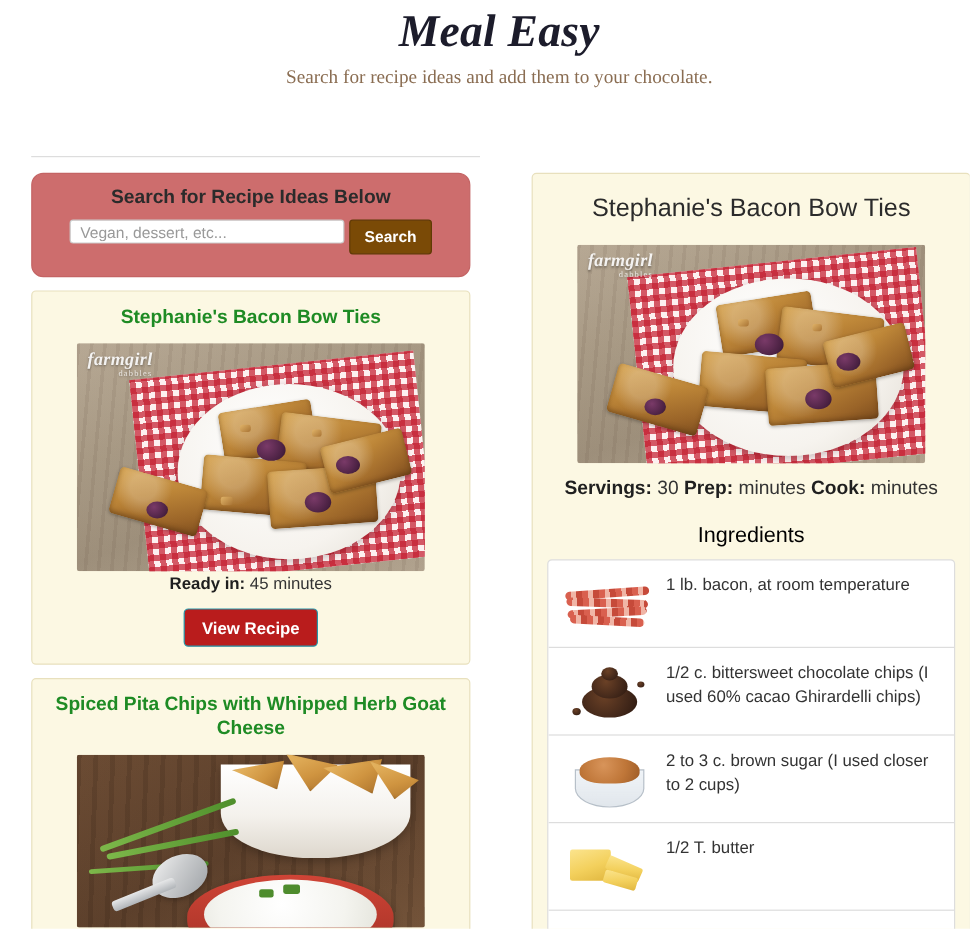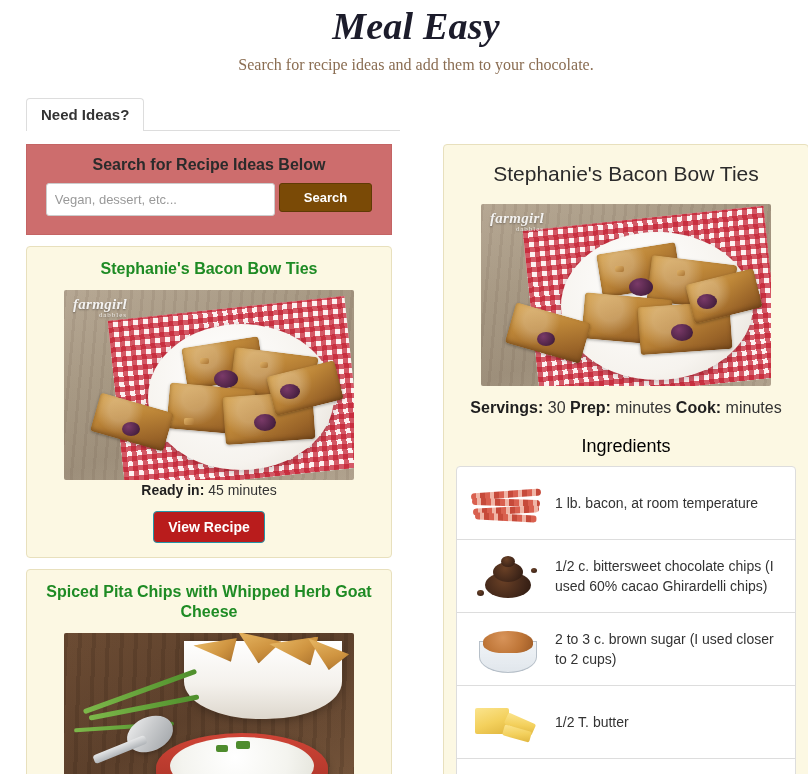--- a/index.html
+++ b/index.html
@@ -75,58 +75,58 @@
     padding: 13px 14px 0 14px;
     gap: 51px;
   }
   .col-left { width: 366px; flex: 0 0 366px; }
   .col-right { width: 366px; flex: 0 0 366px; }
 
   
   .search-panel {
     background: #cd6d6d;
     border: 1px solid #c46464;
-    border-radius: 0;
+    border-radius: 10px;
     padding: 11px 12px 18px 12px;
     text-align: center;
   }
   .search-heading {
     font-size: 16px;
     font-weight: 700;
     color: #2b2b2b;
     margin: 0 0 9px 0;
   }
   .search-row {
     display: flex;
     justify-content: center;
     align-items: stretch;
     gap: 4px;
   }
   .search-input {
     width: 229px;
-    height: 33px;
+    height: 20px;
     border: 1px solid #cccccc;
     border-radius: 3px;
     background: #ffffff;
     padding: 4px 8px;
     font-size: 13px;
     color: #555555;
     font-family: "Liberation Sans", sans-serif;
     outline: none;
   }
   .search-input::placeholder { color: #999999; }
   .search-button {
     height: 29px;
     background: #7a4a06;
     border: 1px solid #5f3a05;
     border-radius: 3px;
     color: #ffffff;
     font-size: 13px;
     font-weight: 700;
-    padding: 0 24px;
+    padding: 0 12px;
     cursor: pointer;
     font-family: "Liberation Sans", sans-serif;
   }
 
   
   .cream-card {
     background: #fcf8e3;
     border: 1px solid #e8e0bd;
     border-radius: 4px;
     margin-top: 11px;
@@ -316,21 +316,21 @@
   }
   .ingredients-list {
     background: #ffffff;
     border: 1px solid #dddddd;
     border-radius: 4px;
     text-align: left;
     overflow: hidden;
   }
   .ingredient-row {
     display: flex;
-    align-items: center;
+    align-items: flex-start;
     gap: 10px;
     padding: 10px 12px;
     border-bottom: 1px solid #dddddd;
     min-height: 72px;
   }
   .ingredient-row:last-child { border-bottom: none; }
   .ingredient-thumb {
     flex: 0 0 76px;
     width: 76px;
     height: 52px;
@@ -374,23 +374,20 @@
 </style>
 </head>
 <body>
 
 <div class="page">
 
   <h1 class="site-title">Meal Easy</h1>
   <p class="site-subtitle">Search for recipe ideas and add them to your chocolate.</p>
 
   <div class="tabs">
-    <div class="tab active">
-      <span>Need Ideas?</span>
-    </div>
   </div>
 
   <div class="columns">
 
     <div class="col-left">
 
       <div class="search-panel">
         <div class="search-heading">Search for Recipe Ideas Below</div>
         <div class="search-row">
           <input class="search-input" type="text" placeholder="Vegan, dessert, etc..." style="">

